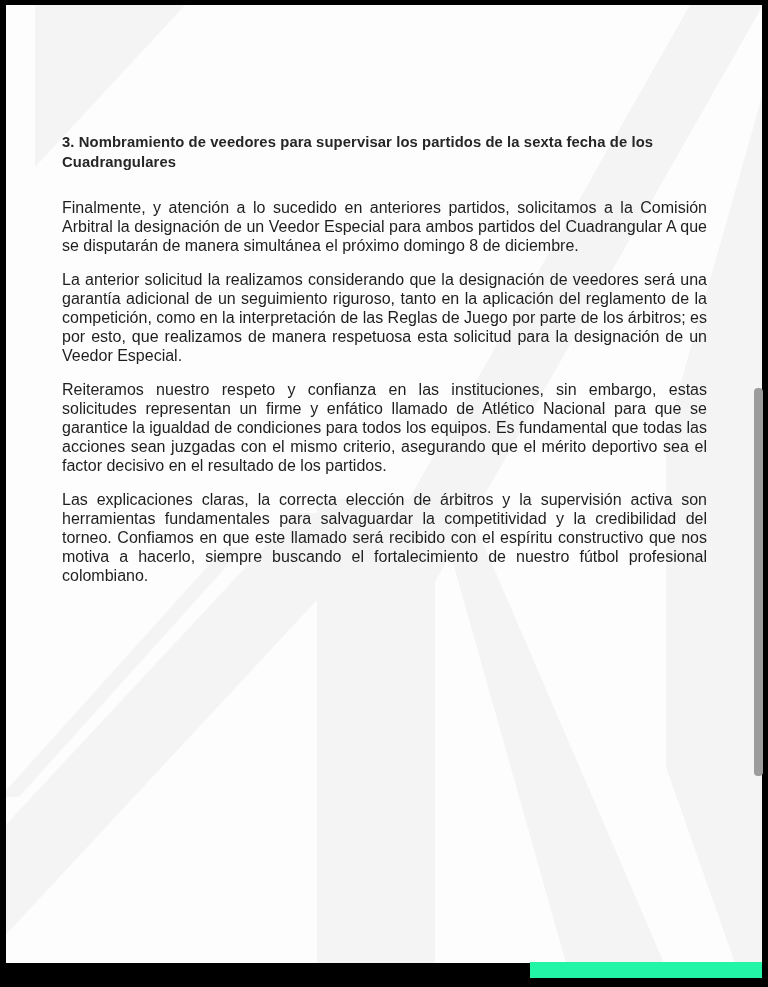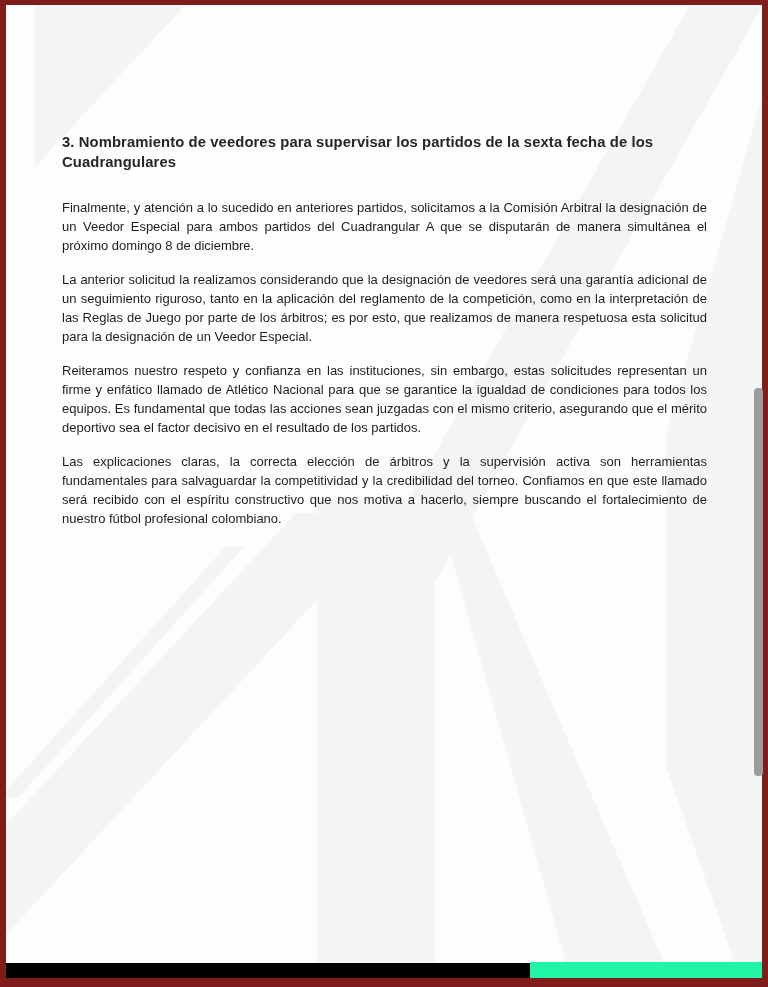--- a/index.html
+++ b/index.html
@@ -3,21 +3,21 @@
 <meta charset="utf-8">
 <style>
   * { margin: 0; padding: 0; box-sizing: border-box; }
   html, body { width: 768px; height: 987px; overflow: hidden; }
   body { font-family: "Liberation Sans", "DejaVu Sans", sans-serif; }
 
   .stage {
     position: relative;
     width: 768px;
     height: 987px;
-    background: #7f1d1d;
+    background: #000000;
   }
 
   .paper {
     position: absolute;
     left: 6px;
     top: 5px;
     width: 756px;
     height: 958px;
     background: #fdfdfd;
     overflow: hidden;
@@ -43,21 +43,21 @@
   .section-heading {
     font-size: 14.8px;
     font-weight: bold;
     line-height: 20px;
     letter-spacing: 0.1px;
     color: #262626;
     margin-bottom: 26px;
   }
 
   .content p {
-    font-size: 13px;
+    font-size: 16px;
     line-height: 19px;
     text-align: justify;
     margin-bottom: 15px;
     color: #1e1e1e;
   }
 
   .bar-black {
     position: absolute;
     left: 6px;
     top: 963px;

